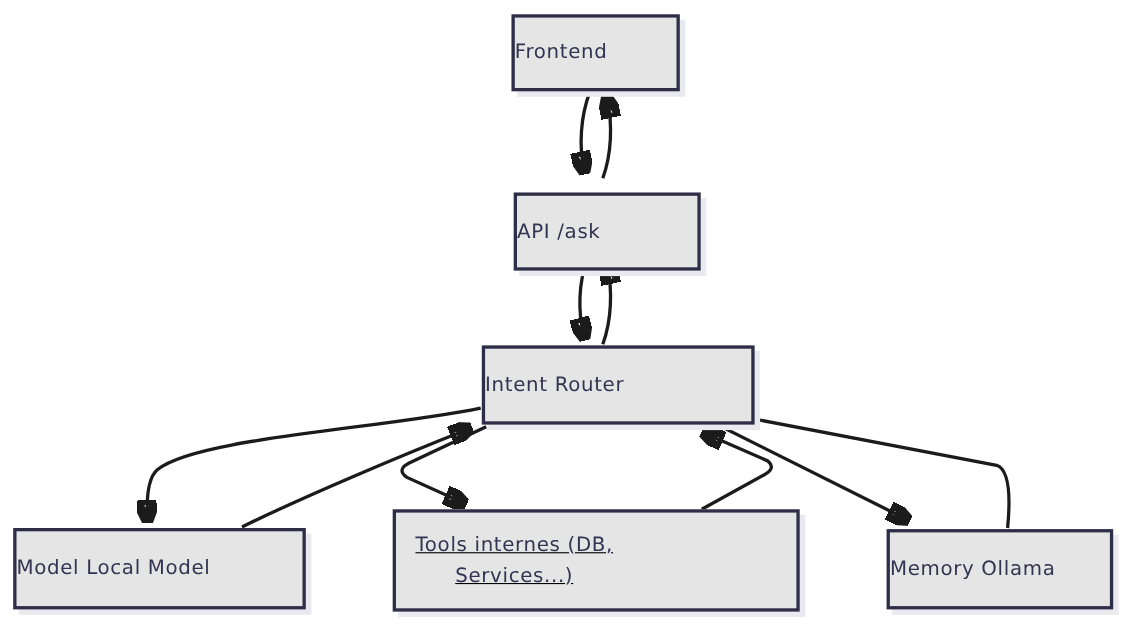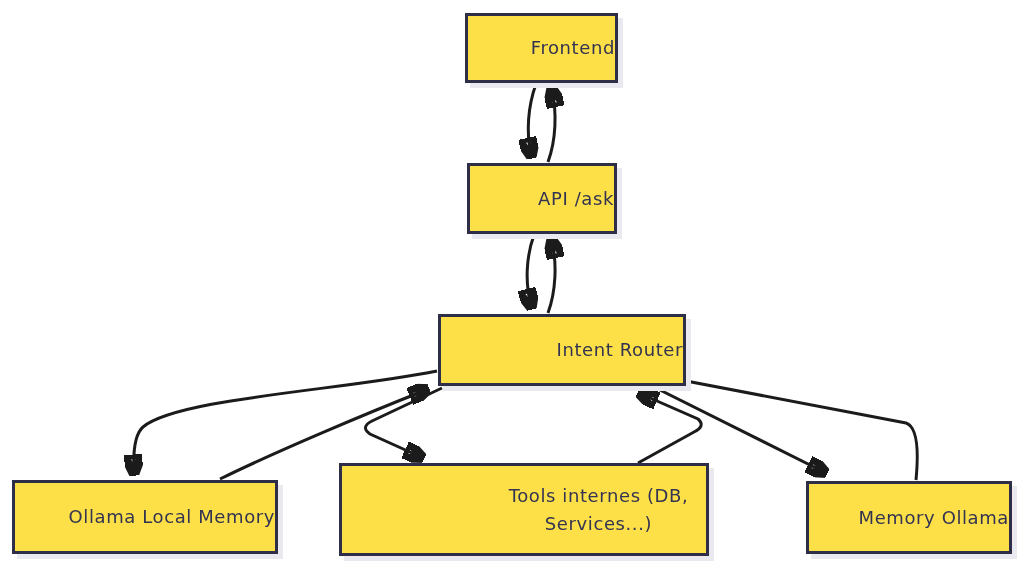--- a/index.html
+++ b/index.html
@@ -24,39 +24,39 @@
   }
   .edges path {
     fill: none;
     stroke: #1b1b1b;
     stroke-width: 3;
     stroke-linecap: butt;
   }
   .node {
     position: absolute;
     box-sizing: border-box;
-    background: #fde047;
+    background: #e5e5e5;
     border: 3px solid #2e2e48;
     box-shadow: 5px 5px 0 #e9e9ef;
     display: flex;
     align-items: center;
-    justify-content: flex-end;
+    justify-content: flex-start;
     text-align: center;
   }
   .node-label {
     color: #333352;
     font-size: 18px;
     letter-spacing: 0.6px;
     line-height: 1.55;
   }
   #node-frontend { left: 465px; top: 13px;  width: 153px; height: 70px; }
-  #node-api      { left: 467px; top: 163px; width: 150px; height: 71px; }
+  #node-api      { left: 467px; top: 175px; width: 170px; height: 71px; }
   #node-router   { left: 438px; top: 314px; width: 248px; height: 72px; }
   #node-ollama   { left: 12px;  top: 480px; width: 266px; height: 74px; }
-  #node-tools    { left: 339px; top: 463px; width: 370px; height: 93px; }
+  #node-tools    { left: 357px; top: 463px; width: 370px; height: 93px; text-decoration: underline; }
   #node-memory   { left: 806px; top: 481px; width: 206px; height: 73px; }
   #node-tools .node-label { max-width: 215px; }
 </style>
 </head>
 <body>
 
 <div class="canvas">
 
   <svg class="edges" viewBox="0 0 1024 584" xmlns="http://www.w3.org/2000/svg">
     <defs>
@@ -87,21 +87,21 @@
 
   <div class="node" id="node-api">
     <span class="node-label">API /ask</span>
   </div>
 
   <div class="node" id="node-router">
     <span class="node-label">Intent Router</span>
   </div>
 
   <div class="node" id="node-ollama">
-    <span class="node-label">Ollama Local Memory</span>
+    <span class="node-label">Model Local Model</span>
   </div>
 
   <div class="node" id="node-tools">
     <span class="node-label">Tools internes (DB, Services...)</span>
   </div>
 
   <div class="node" id="node-memory">
     <span class="node-label">Memory Ollama</span>
   </div>
 

